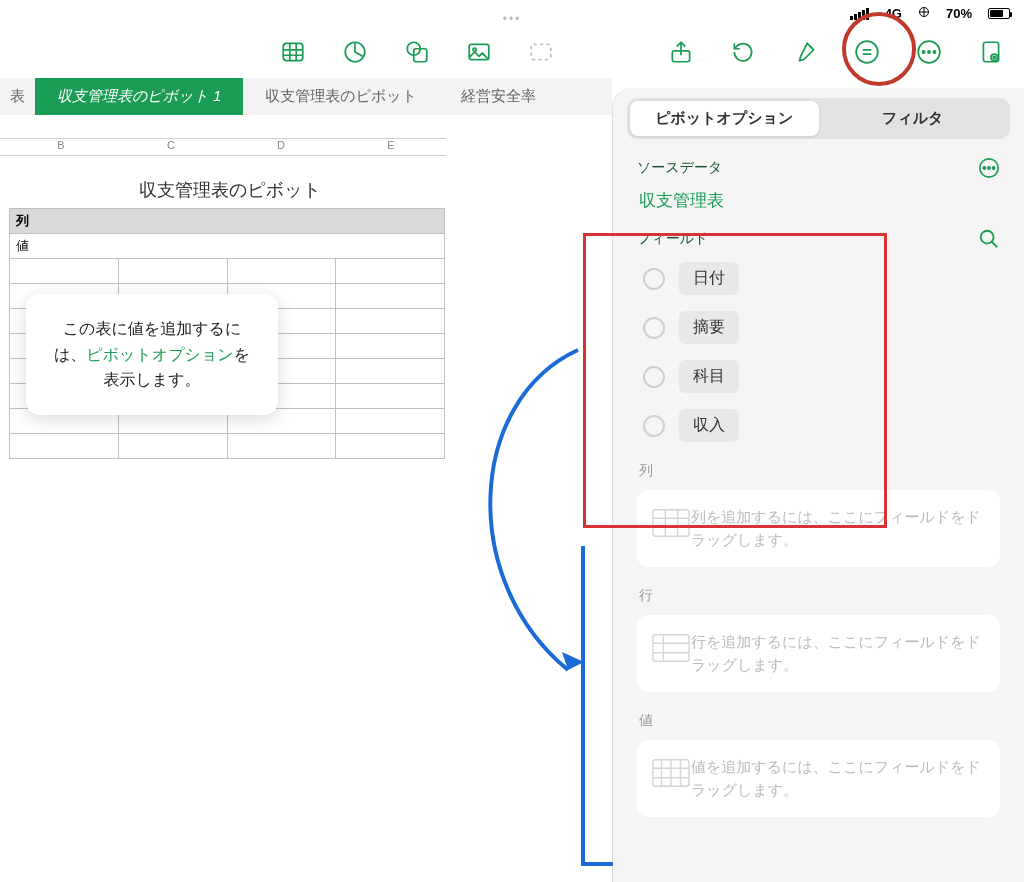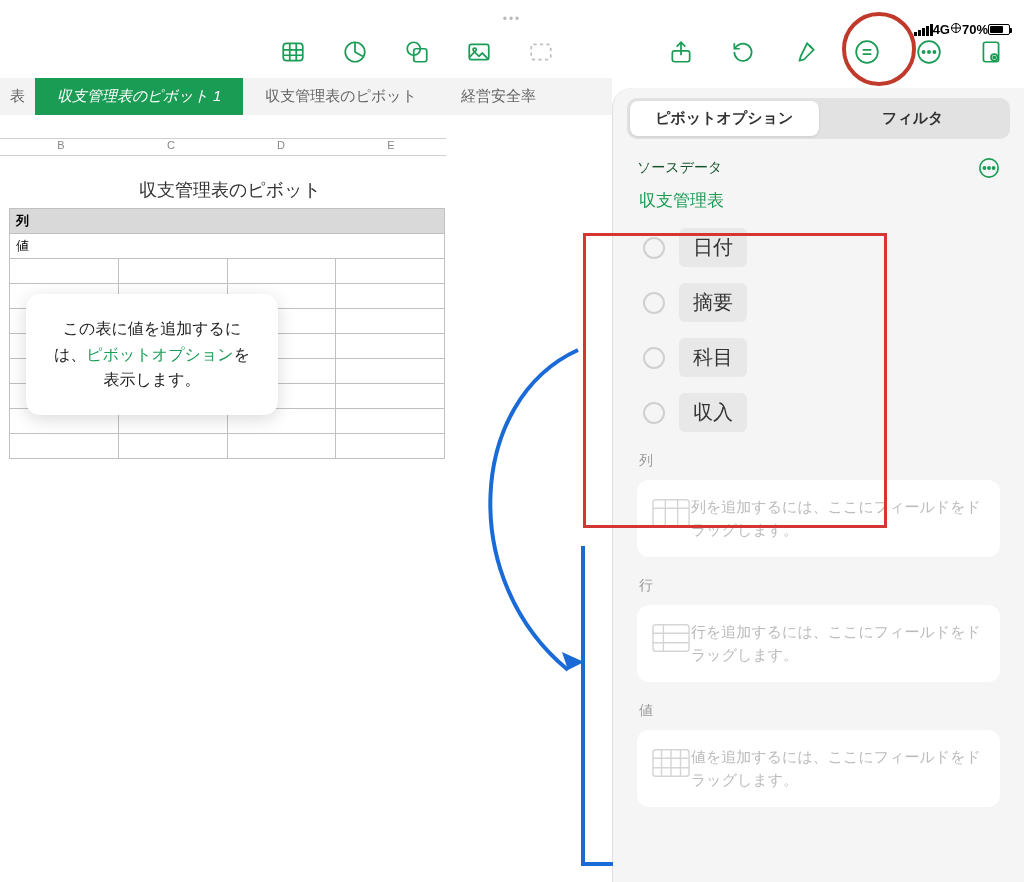--- a/index.html
+++ b/index.html
@@ -7,25 +7,25 @@
       width: 1024px;
       height: 882px;
       background: #fff;
       font-family: -apple-system, "Hiragino Sans", sans-serif;
       position: relative;
       overflow: hidden;
     }
     
     .status-bar {
       position: absolute;
-      top: 22px;
+      top: 6px;
       right: 14px;
       display: flex;
       align-items: center;
-      gap: 0;
+      gap: 16px;
       font-size: 13px;
       font-weight: 600;
       color: #000;
     }
     .signal-bars { display: inline-flex; gap: 1px; align-items: flex-end; }
     .signal-bars span { width: 3px; background:#000; display:inline-block; }
     .signal-bars span:nth-child(1){height:4px}
     .signal-bars span:nth-child(2){height:6px}
     .signal-bars span:nth-child(3){height:8px}
     .signal-bars span:nth-child(4){height:10px}
@@ -193,21 +193,21 @@
     }
     .field-radio {
       width: 22px; height: 22px;
       border: 2px solid #d0d0d0;
       border-radius: 50%;
     }
     .field-tag {
       background: #e8e8e8;
       padding: 6px 14px;
       border-radius: 6px;
-      font-size: 20px;
+      font-size: 16px;
       color: #333;
     }
     .dropzone-label {
       color: #999; font-size: 14px; margin: 20px 2px 10px;
     }
     .dropzone {
       background: #fff;
       border-radius: 12px;
       padding: 16px 14px;
       display: flex; gap: 0; align-items: flex-start;
@@ -438,20 +438,29 @@
             <circle cx="7" cy="12" r="1.2" fill="currentColor"></circle>
             <circle cx="12" cy="12" r="1.2" fill="currentColor"></circle>
             <circle cx="17" cy="12" r="1.2" fill="currentColor"></circle>
           </svg>
       </span>
     </div>
     <div class="source-name">収支管理表</div>
   </div>
 
   <div class="panel-section">
+    <div class="section-header">
+      <span class="section-label">フィールド</span>
+      <span class="section-icon">
+        <svg viewBox="0 0 24 24" fill="none" stroke="currentColor" stroke-width="2">
+            <circle cx="10" cy="10" r="7"></circle>
+            <path d="M15 15l6 6"></path>
+          </svg>
+      </span>
+    </div>
     <div class="field-list">
       <div class="field-item">
         <span class="field-radio"></span>
         <span class="field-tag">日付</span>
       </div>
       <div class="field-item">
         <span class="field-radio"></span>
         <span class="field-tag">摘要</span>
       </div>
       <div class="field-item">

